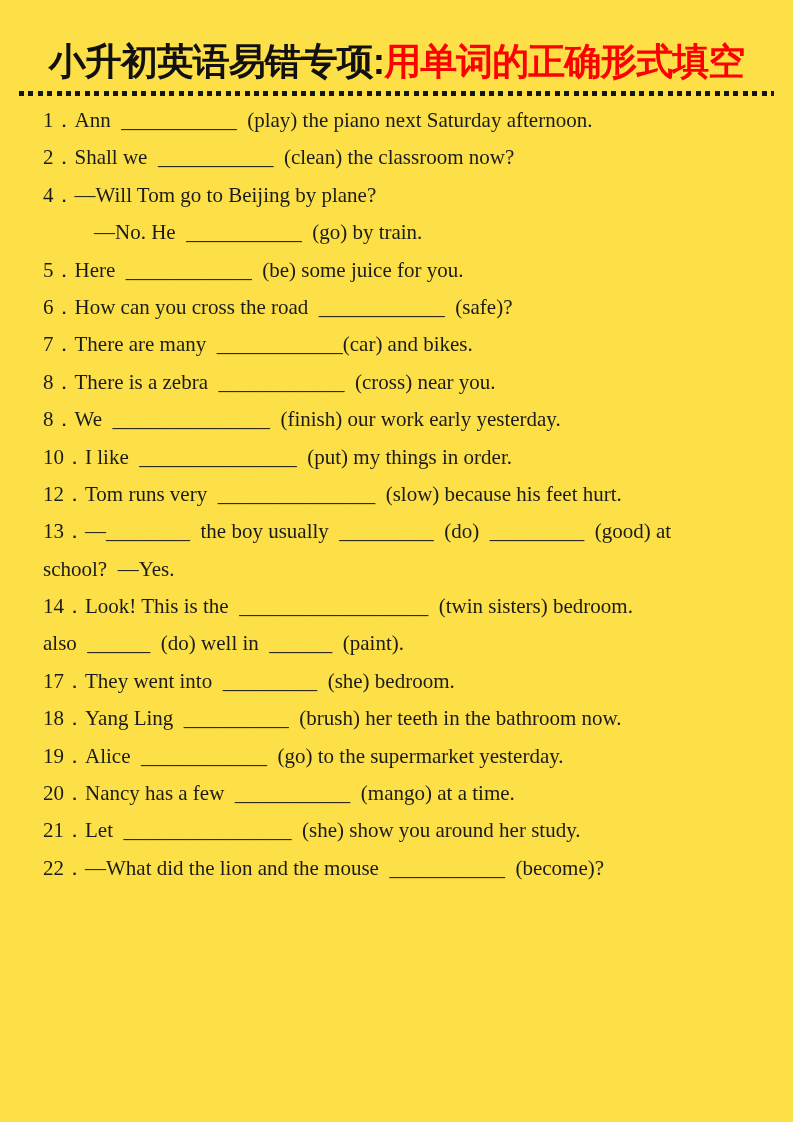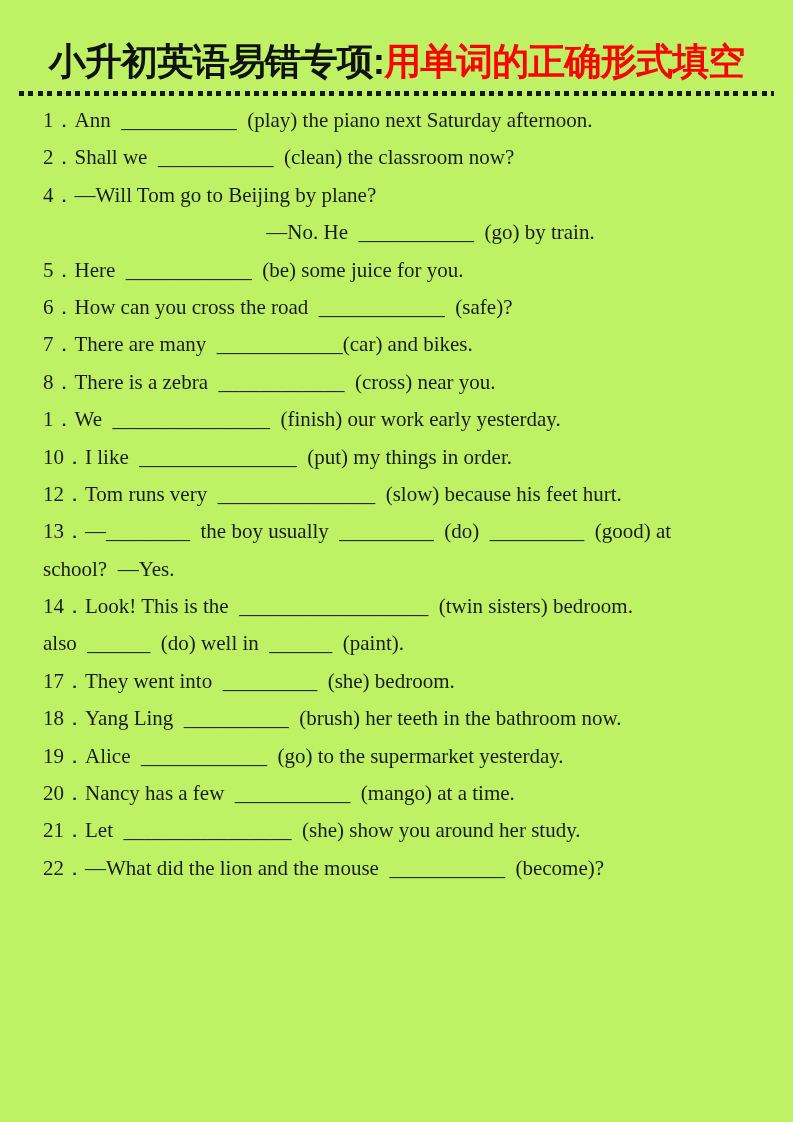--- a/index.html
+++ b/index.html
@@ -4,21 +4,21 @@
 <style>
   html, body {
     margin: 0;
     padding: 0;
     background: #ffffff;
   }
   .page {
     position: relative;
     width: 793px;
     height: 1122px;
-    background: #bef264;
+    background: #fde047;
     overflow: hidden;
     font-family: "Liberation Serif", "DejaVu Serif", serif;
     color: #1b1b1b;
   }
   .header {
     padding-top: 40px;
     text-align: center;
     font-family: "Liberation Sans", "DejaVu Sans", sans-serif;
     font-weight: bold;
     font-size: 37px;
@@ -42,21 +42,20 @@
     font-size: 21px;
   }
   .line {
     height: 37.4px;
     line-height: 37.4px;
     white-space: pre;
     overflow: visible;
   }
   .line.reply {
     padding-left: 51px;
-    text-align: center;
   }
 </style>
 </head>
 <body>
 
 <div class="page">
 
   <div class="header">
     <span class="title-black">小升初英语易错专项:</span><span class="title-red">用单词的正确形式填空</span>
   </div>
@@ -65,21 +64,21 @@
 
   <div class="content">
     <div class="line">1．Ann  ___________  (play) the piano next Saturday afternoon.</div>
     <div class="line">2．Shall we  ___________  (clean) the classroom now?</div>
     <div class="line">4．—Will Tom go to Beijing by plane?</div>
     <div class="line reply">—No. He  ___________  (go) by train.</div>
     <div class="line">5．Here  ____________  (be) some juice for you.</div>
     <div class="line">6．How can you cross the road  ____________  (safe)?</div>
     <div class="line">7．There are many  ____________(car) and bikes.</div>
     <div class="line">8．There is a zebra  ____________  (cross) near you.</div>
-    <div class="line">1．We  _______________  (finish) our work early yesterday.</div>
+    <div class="line">8．We  _______________  (finish) our work early yesterday.</div>
     <div class="line">10．I like  _______________  (put) my things in order.</div>
     <div class="line">12．Tom runs very  _______________  (slow) because his feet hurt.</div>
     <div class="line">13．—________  the boy usually  _________  (do)  _________  (good) at</div>
     <div class="line">school?  —Yes.</div>
     <div class="line">14．Look! This is the  __________________  (twin sisters) bedroom.</div>
     <div class="line">also  ______  (do) well in  ______  (paint).</div>
     <div class="line">17．They went into  _________  (she) bedroom.</div>
     <div class="line">18．Yang Ling  __________  (brush) her teeth in the bathroom now.</div>
     <div class="line">19．Alice  ____________  (go) to the supermarket yesterday.</div>
     <div class="line">20．Nancy has a few  ___________  (mango) at a time.</div>

